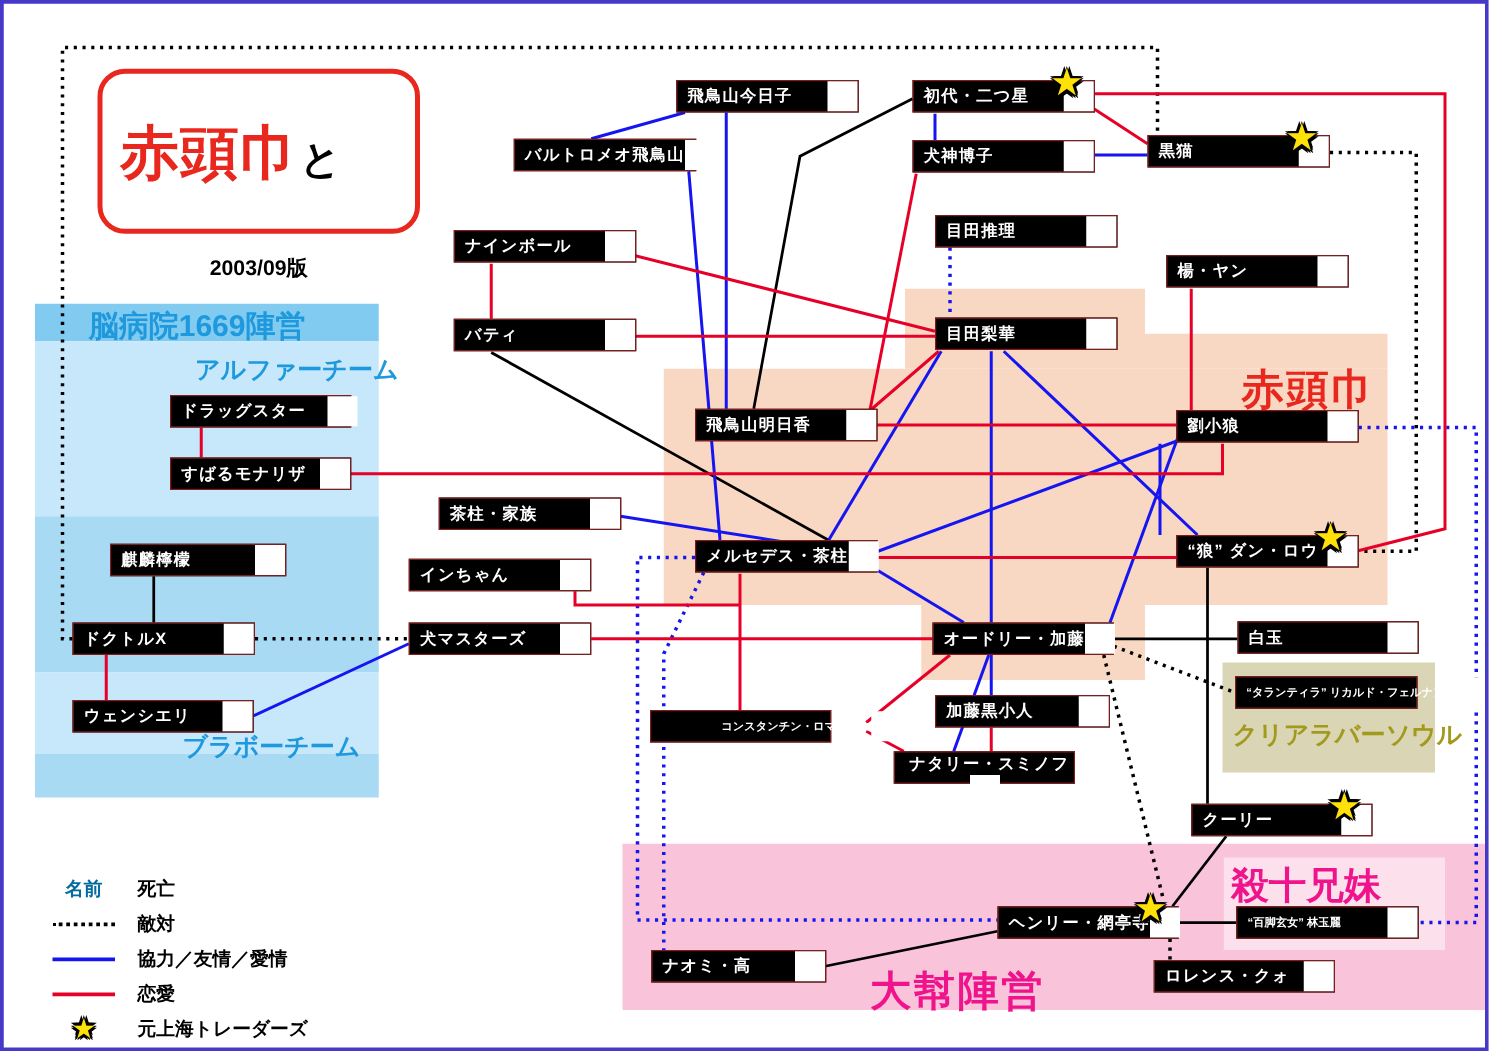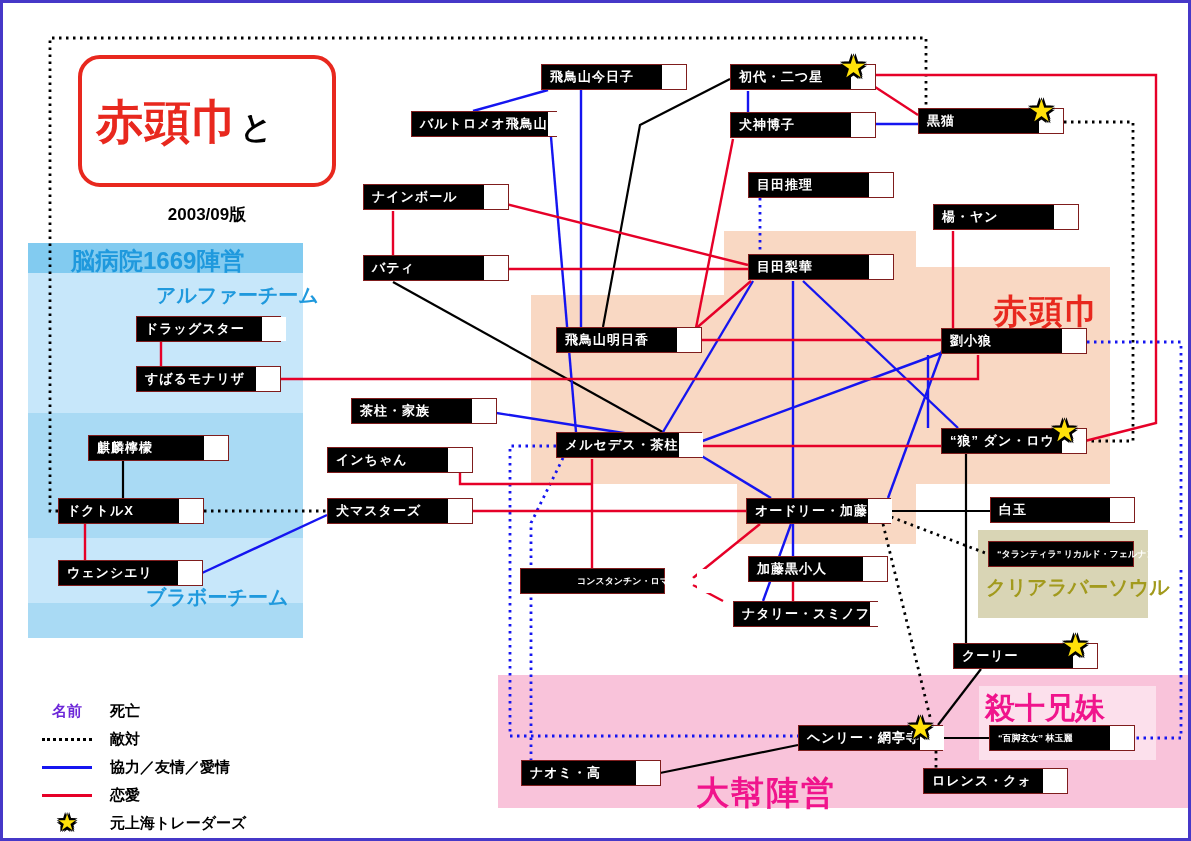--- a/index.html
+++ b/index.html
@@ -23,21 +23,21 @@
              display:flex;flex-direction:column;justify-content:center;padding-left:14px;box-sizing:border-box;}
   #title-l1{font-weight:bold;line-height:1;}
   #title-l1 .red{color:#e8281e;font-size:47px;letter-spacing:1px;}
   #title-l1 .blk{color:#000;font-size:32px;}
   #title-l2{font-weight:bold;color:#000;font-size:30px;line-height:1.15;letter-spacing:1px;}
   #version{position:absolute;left:75px;top:200px;width:258px;text-align:center;
            font-weight:bold;font-size:17px;z-index:3;}
   #legend{position:absolute;left:33px;top:694px;z-index:3;font-size:15px;font-weight:bold;}
   .lrow{display:flex;align-items:center;height:28px;}
   .lswatch{width:62px;display:flex;justify-content:center;align-items:center;flex:none;margin-right:12px;}
-  .lname{color:#6d28d9;font-weight:bold;}
+  .lname{color:#0369a1;font-weight:bold;}
   .ldot{width:50px;border-top:3px dotted #000;}
   .lblue{width:50px;border-top:3px solid #1515f0;}
   .lred{width:50px;border-top:3px solid #e60028;}
   .lstar{font-size:22px;color:#ffe10a;line-height:1;
         text-shadow:-2px -2px 0 #000,2px -2px 0 #000,-2px 2px 0 #000,2px 2px 0 #000,
                     0 -2px 0 #000,0 2px 0 #000,-2px 0 0 #000,2px 0 0 #000;}
 </style>
 </head>
 <body>
 
@@ -235,21 +235,21 @@
         <div class="nsq"></div>
       </div>
       <div class="node" style="left: 745px; top: 553px; width: 140px;">
         <span class="nlabel">加藤黒小人</span>
         <div class="nsq"></div>
       </div>
       <div class="node" style="left: 517px; top: 565px; width: 145px; padding-left: 48px;">
         <span class="nlabel small">コンスタンチン・ロマネンコ</span>
         <div class="nsq"></div>
       </div>
-      <div class="node" style="left: 730px; top: 598px; width: 145px;">
+      <div class="node" style="left: 712px; top: 598px; width: 145px; flex-direction: column;">
         <span class="nlabel">ナタリー・スミノフ</span>
         <div class="nsq"></div>
       </div>
       <div class="node" style="left: 950px; top: 640px; width: 145px;">
         <span class="nlabel">クーリー</span>
         <div class="nsq"></div>
       </div>
       <span class="star" style="left: 1059px; top: 628px; position: absolute;">★</span>
       <div class="node" style="left: 795px; top: 722px; width: 145px; align-items: center;">
         <span class="nlabel">ヘンリー・網亭寺</span>

